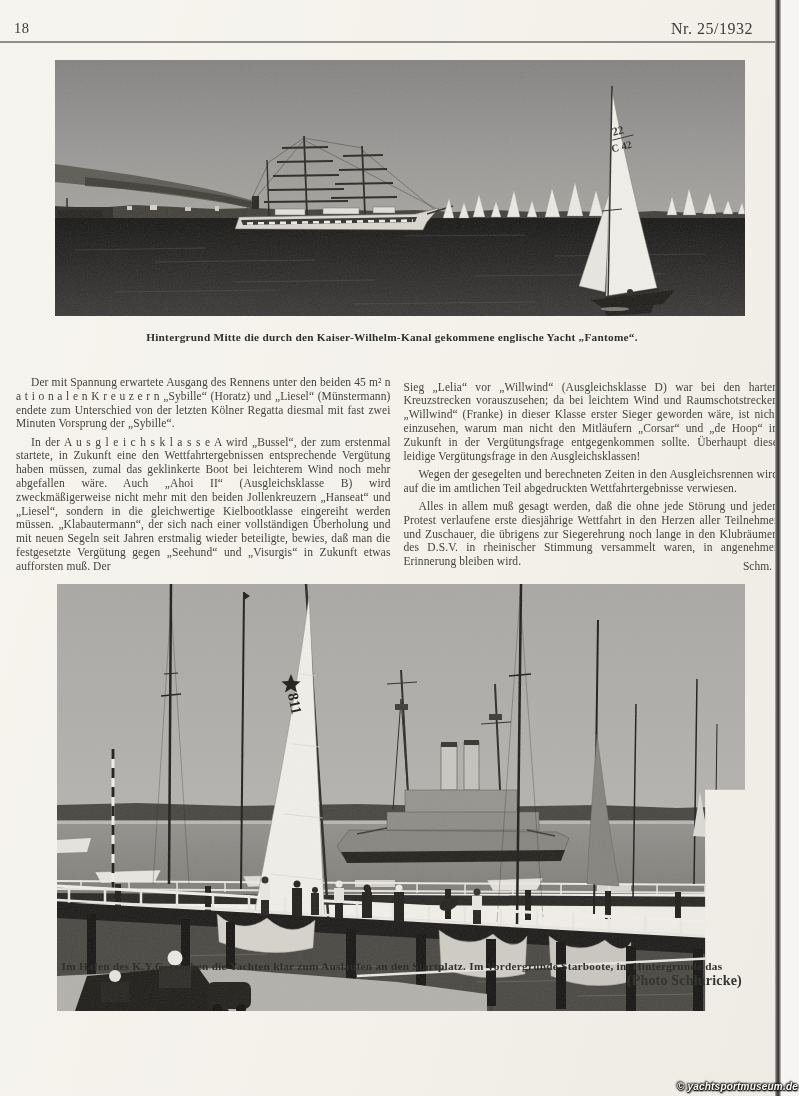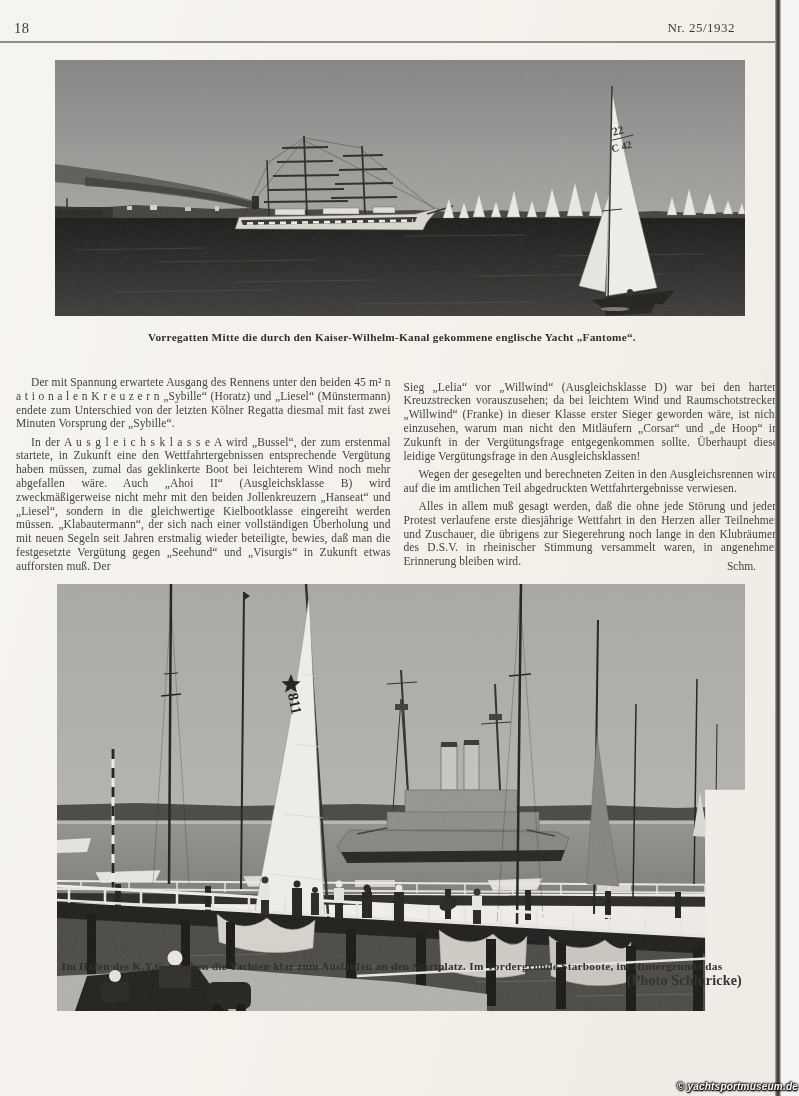--- a/index.html
+++ b/index.html
@@ -2,41 +2,41 @@
 <html lang="de"><head>
 <meta charset="utf-8">
 <style>
   html,body{margin:0;padding:0;background:#d8d6d0;}
   .page{
     position:relative;width:799px;height:1096px;overflow:hidden;
     background:linear-gradient(105deg,#f6f4ee 0%,#f3f1ea 55%,#edebe4 100%);
     font-family:"Liberation Serif", serif;color:#3f4239;
   }
   .hdr-num{position:absolute;top:20px;left:14px;font-size:14.5px;letter-spacing:.5px;color:#3a3d36;}
-  .hdr-issue{position:absolute;top:20px;right:64px;font-size:13px;letter-spacing:.5px;color:#3a3d36;margin-left:24px;}
+  .hdr-issue{position:absolute;top:20px;right:46px;font-size:16px;letter-spacing:.5px;color:#3a3d36;margin-left:24px;}
   .hdr-rule{position:absolute;top:41px;left:0;width:776px;height:1.5px;background:#6d6c65;opacity:.75;}
 
   .photo{position:absolute;display:block;}
   .photo1{left:55px;top:60px;width:690px;height:256px;}
   .photo2{left:57px;top:584px;width:688px;height:427px;
     clip-path:polygon(0 0,100% 0,100% 48.2%,94.2% 48.2%,94.2% 100%,0 100%);}
 
   .caption{position:absolute;left:40px;width:704px;text-align:center;
     font-weight:bold;font-size:11.3px;line-height:13px;letter-spacing:.25px;color:#2f322b;}
   .cap1{top:331px;}
   .cap2{top:960px;text-align:center;}
   .cap-line{white-space:nowrap;}
   .credit{position:absolute;right:2px;top:14px;font-weight:bold;font-size:14px;letter-spacing:.2px;color:#33362f;}
 
   .columns{position:absolute;left:16px;top:376px;width:762px;display:flex;gap:13px;align-items:center;}
   .col{flex:1 1 0;}
   .col p{margin:0 0 4.5px;text-indent:15px;text-align:justify;
     font-size:11.5px;line-height:13.8px;letter-spacing:.1px;color:#41453c;}
   .col p.no-indent{text-indent:0;}
-  .signature{text-align:right;padding-right:22px;margin-top:-13.8px;font-size:11.5px;line-height:13.8px;color:#41453c;}
+  .signature{text-align:right;padding-right:6px;margin-top:-13.8px;font-size:11.5px;line-height:13.8px;color:#41453c;}
 
   .gutter{position:absolute;left:775px;top:0;width:6px;height:1096px;
     background:linear-gradient(to right,#b9b7b2 0%,#55544f 30%,#34332f 55%,#8c8b87 85%,#d9d8d4 100%);}
   .page-edge{position:absolute;left:781px;top:0;width:18px;height:1096px;background:#f6f5f3;}
 
   .watermark{position:absolute;right:1px;bottom:4px;z-index:20;
     font-family:"Liberation Sans", sans-serif;font-weight:bold;font-size:10px;letter-spacing:.2px;
     color:#fdfdfb;
     text-shadow:0 0 2px #1e1e1c,0 0 2px #1e1e1c,1px 1px 2px #000,-1px -1px 2px #000,0 1px 1px #000;font-style:italic;}
   svg text{font-family:"Liberation Serif", serif;}
@@ -157,21 +157,21 @@
       <g transform="rotate(-14 566 78)" fill="#2f2e2a">
         <text x="559" y="74" font-size="11.5" font-weight="bold">22</text>
         <line x1="557" y1="78" x2="579" y2="78" stroke="#2f2e2a" stroke-width=".9"></line>
         <text x="554" y="90" font-size="10.5" font-weight="bold">C 42</text>
       </g>
     </g>
     <rect x="0" y="0" width="690" height="256" filter="url(#g1)"></rect>
   </svg>
 
   <div class="caption cap1">
-    <div class="cap-line">Vorregatten Mitte die durch den Kaiser-Wilhelm-Kanal gekommene englische Yacht „Fantome“.</div>
+    <div class="cap-line">Hintergrund Mitte die durch den Kaiser-Wilhelm-Kanal gekommene englische Yacht „Fantome“.</div>
   </div>
 
   <div class="columns">
     <div class="col">
       <p>Der mit Spannung erwartete Ausgang des Rennens unter den beiden 45 m² n a t i o n a l e n  K r e u z e r n „Sybille“ (Horatz) und „Liesel“ (Münstermann) endete zum Unterschied von der letzten Kölner Regatta diesmal mit fast zwei Minuten Vorsprung der „Sybille“.</p>
       <p>In der A u s g l e i c h s k l a s s e  A wird „Bussel“, der zum erstenmal startete, in Zukunft eine den Wettfahrtergebnissen entsprechende Vergütung haben müssen, zumal das geklinkerte Boot bei leichterem Wind noch mehr abgefallen wäre.  Auch „Ahoi II“ (Ausgleichsklasse B) wird zweckmäßigerweise nicht mehr mit den beiden Jollenkreuzern „Hanseat“ und „Liesel“, sondern in die gleichwertige Kielbootklasse eingereiht werden müssen.  „Klabautermann“, der sich nach einer vollständigen Überholung und mit neuen Segeln seit Jahren erstmalig wieder beteiligte, bewies, daß man die festgesetzte Vergütung gegen „Seehund“ und „Visurgis“ in Zukunft etwas aufforsten muß. Der</p>
     </div>
     <div class="col">
       <p class="no-indent">Sieg „Lelia“ vor „Willwind“ (Ausgleichsklasse D) war bei den harten Kreuzstrecken vorauszusehen; da bei leichtem Wind und Raumschotstrecken „Willwind“ (Franke) in dieser Klasse erster Sieger geworden wäre, ist nicht einzusehen, warum man nicht den Mitläufern „Corsar“ und „de Hoop“ in Zukunft in der Vergütungsfrage entgegenkommen sollte.  Überhaupt diese leidige Vergütungsfrage in den Ausgleichsklassen!</p>
       <p>Wegen der gesegelten und berechneten Zeiten in den Ausgleichsrennen wird auf die im amtlichen Teil abgedruckten Wettfahrtergebnisse verwiesen.</p>

